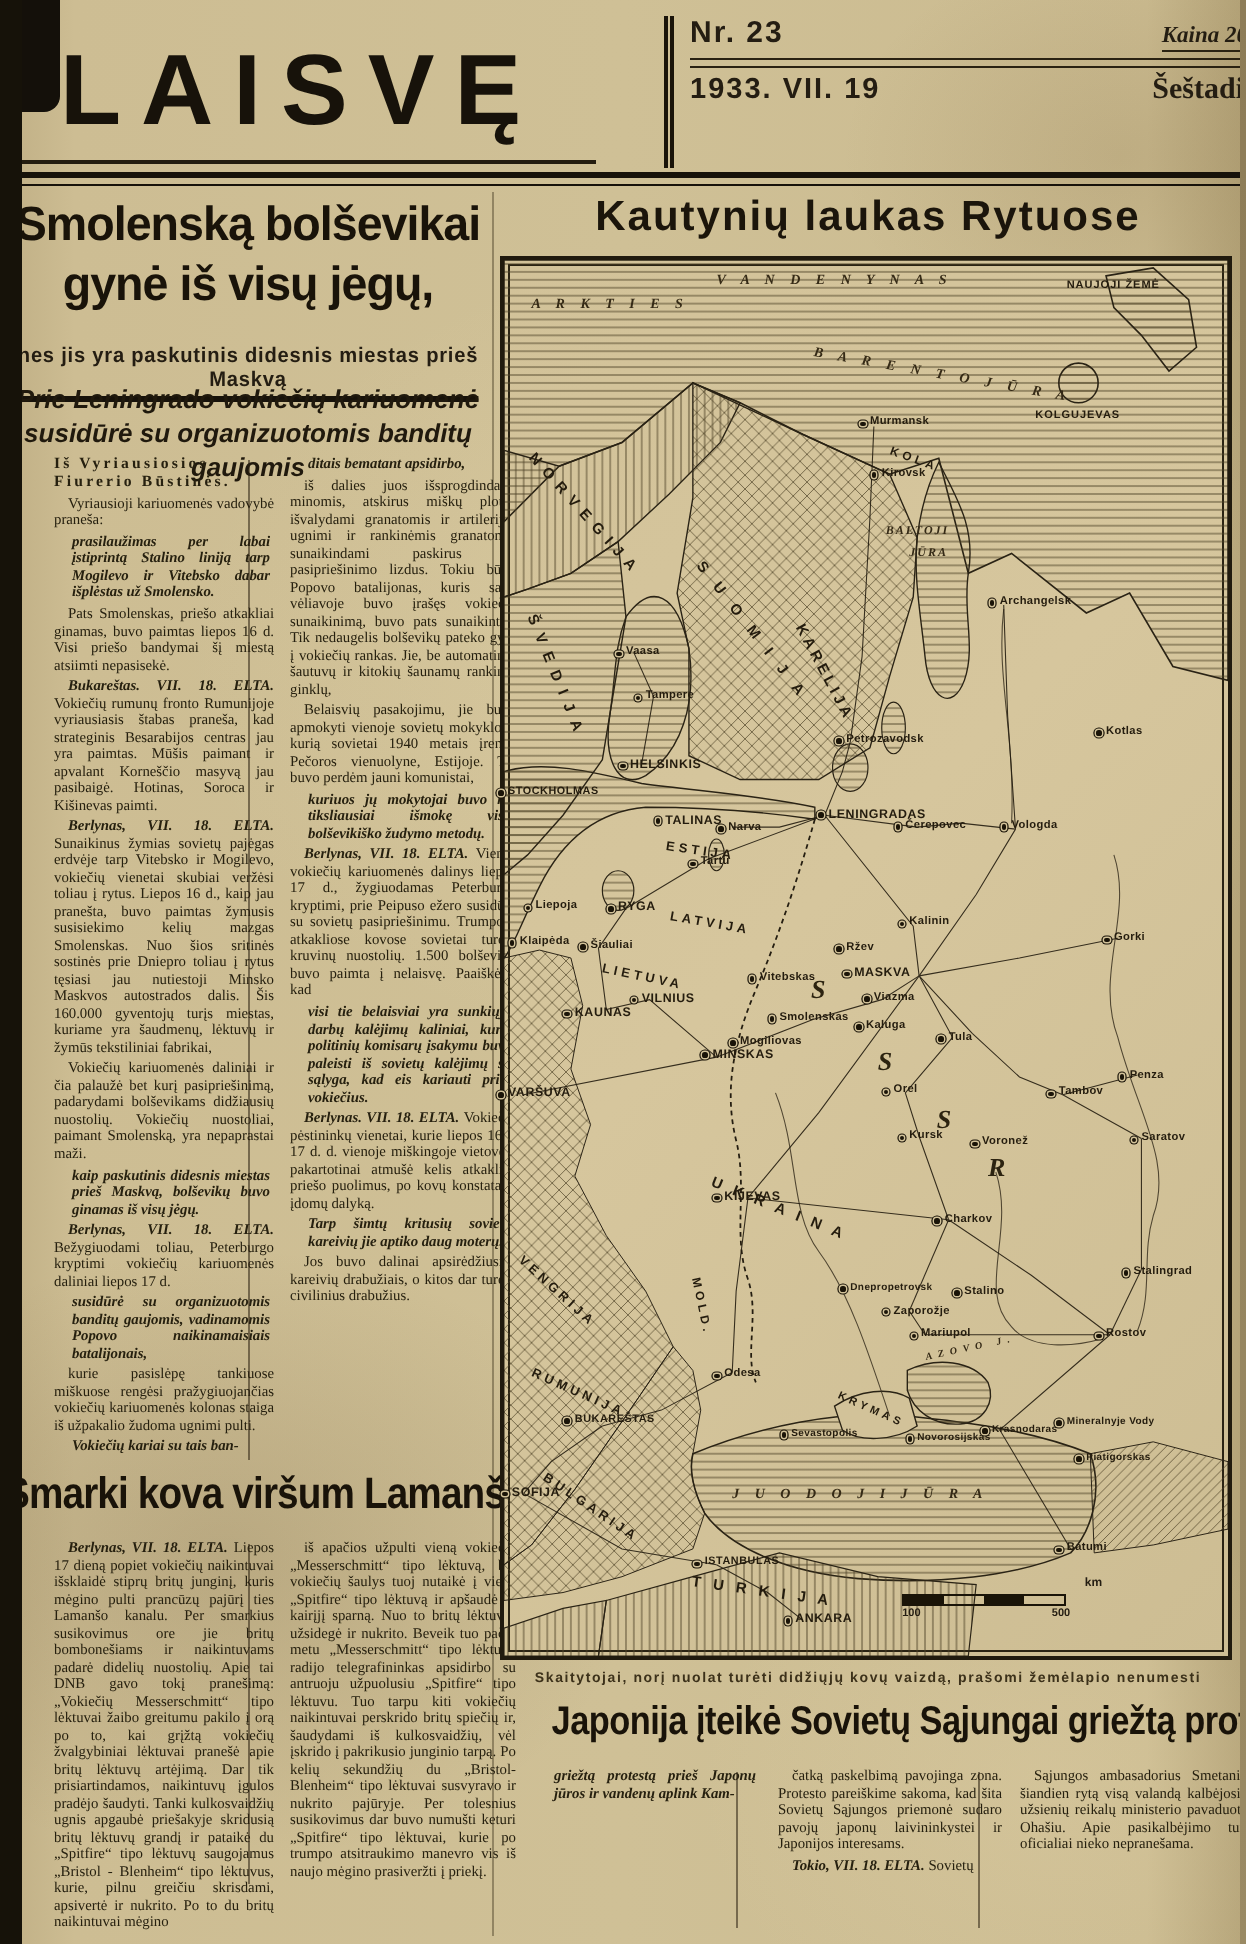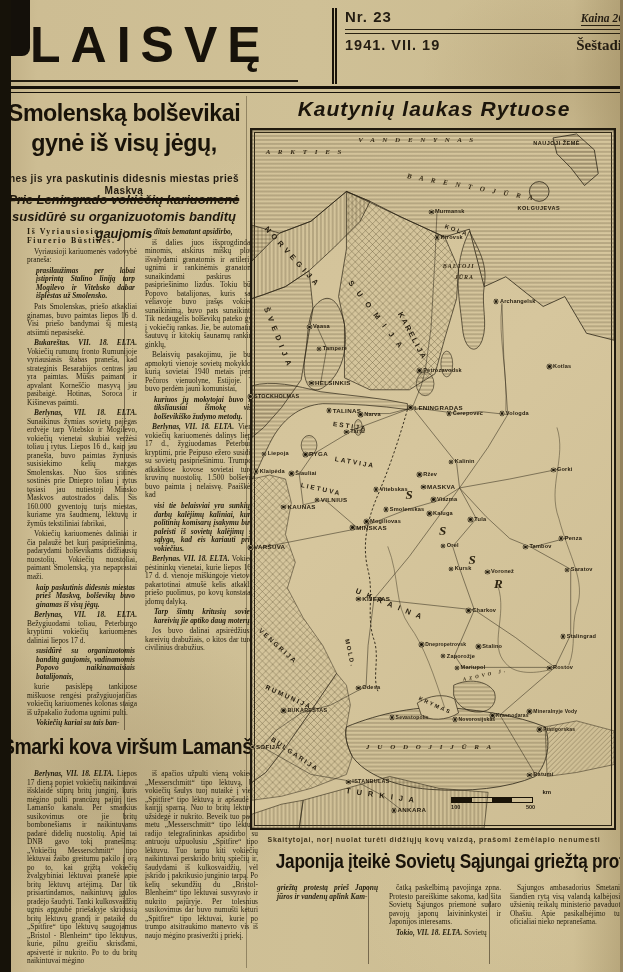--- a/index.html
+++ b/index.html
@@ -48,21 +48,21 @@
   .bp.lh{font-weight:700;letter-spacing:1.6px;text-indent:0;font-size:7.8px;text-align:left;}
   .dl{font-weight:700;font-style:italic;}
   .colrule{position:absolute;width:1px;background:rgba(45,35,18,.55);}
   .secrule{position:absolute;left:246px;top:96px;width:1px;height:872px;background:rgba(55,44,22,.4);}
 
   .lam-hl{position:absolute;left:2px;top:734px;width:242px;font-family:"Liberation Sans",sans-serif;font-weight:800;
     font-size:22px;letter-spacing:-.5px;color:#191309;white-space:nowrap;transform:scaleX(.88);transform-origin:left;}
 
   
   .map-title{position:absolute;left:250px;top:97px;width:368px;text-align:center;font-family:"Liberation Sans",sans-serif;
-    font-weight:700;font-style:italic;font-size:21px;letter-spacing:1px;color:#1b150b;}
+    font-weight:700;font-size:21px;letter-spacing:1px;color:#1b150b;}
   .map-box{position:absolute;left:250px;top:128px;width:366px;height:702px;border:2px solid #201a0e;box-sizing:border-box;
     background:linear-gradient(135deg,#d2c299 0%,#d6c69d 45%,#cdbd93 100%);}
   .map-inner{position:absolute;inset:2px;border:1px solid #2a2313;}
   .map-svg{position:absolute;inset:0;width:100%;height:100%;}
   .map-labels{position:absolute;inset:0;}
   .ml{position:absolute;white-space:nowrap;transform-origin:left center;color:#241c0e;font-family:"Liberation Sans",sans-serif;}
   .ml.sea{font-family:"Liberation Serif",serif;font-style:italic;font-weight:700;font-size:7px;letter-spacing:3px;color:#352a16;}
   .ml.isl{font-weight:700;font-size:5.5px;letter-spacing:.5px;}
   .ml.country{font-weight:700;font-size:7.5px;letter-spacing:2px;}
   .ml.sssr{font-family:"Liberation Serif",serif;font-style:italic;font-weight:700;font-size:13px;color:#2c2310;}
@@ -93,21 +93,21 @@
     <div class="mast-title">LAISVĘ</div>
     <div class="mast-rule-left"></div>
     <div class="infobox">
       <div class="inforow">
         <span class="info-nr">Nr. 23</span>
         <span class="info-price">Kaina 20 kap.</span>
       </div>
       <div class="info-hr"></div>
       <div class="info-hr"></div>
       <div class="inforow">
-        <span class="info-date">1941. VII. 19</span>
+        <span class="info-date">1933. VII. 19</span>
         <span class="info-day">Šeštadienis</span>
       </div>
     </div>
     <div class="mast-bigrule"></div>
   </div>
 
   <div class="lead-hl">
     <span>Smolenską bolševikai</span><br>
     <span>gynė iš visų jėgų,</span>
   </div>

